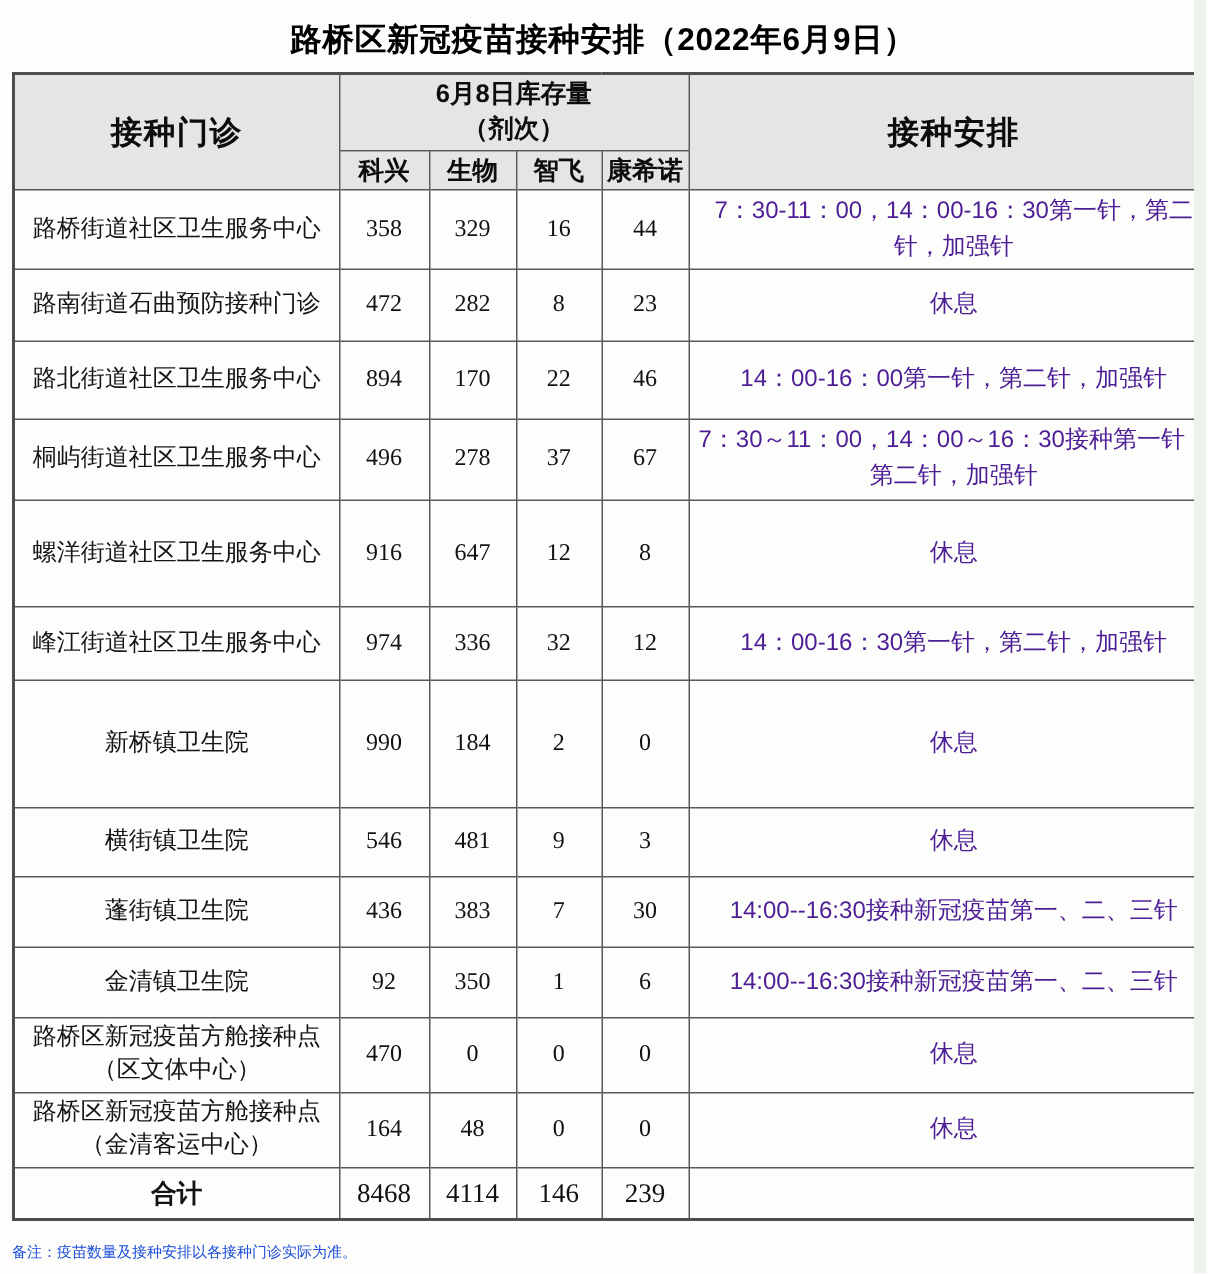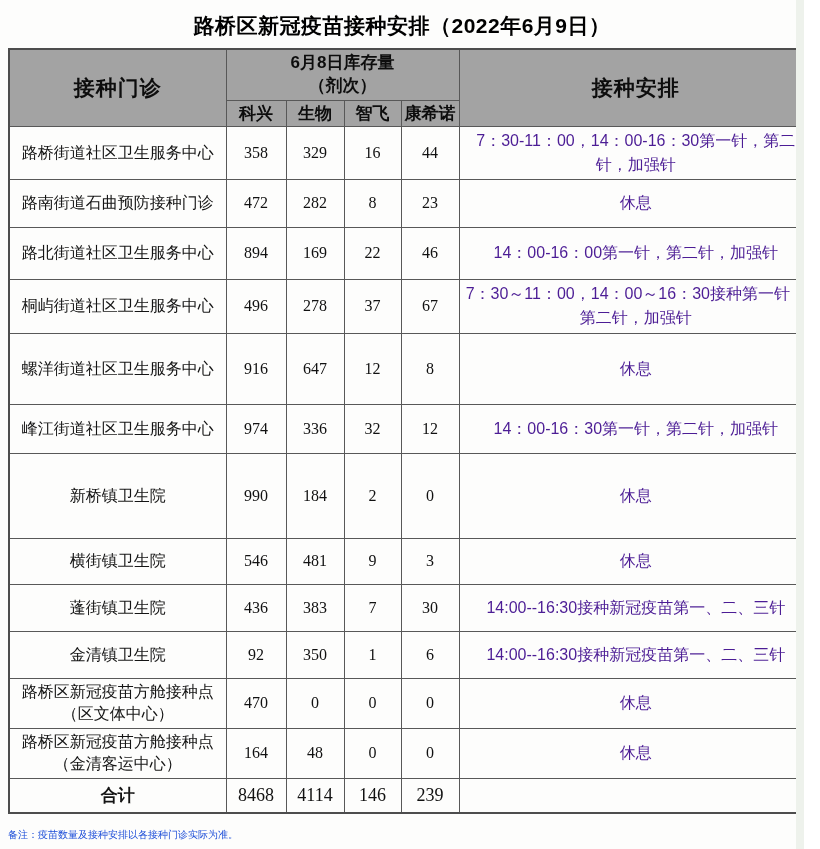--- a/index.html
+++ b/index.html
@@ -33,21 +33,21 @@
     border: 2px solid #4d4d4d;
   }
   table.main th, table.main td {
     border: 1px solid #585858;
     padding: 2px 4px;
     text-align: center;
     vertical-align: middle;
     overflow: hidden;
   }
   thead th {
-    background: #a3a3a3;
+    background: #e5e5e5;
     font-weight: bold;
     color: #0d0d0d;
   }
   th.clinic-h, th.sched-h { font-size: 21px; letter-spacing: 1px; }
   th.inv-h { font-size: 17px; line-height: 1.35; }
   tr.sub-header th { font-size: 17px; padding: 1px 2px; }
   td.clinic-cell {
     font-size: 16px;
     white-space: pre-line;
     line-height: 1.4;
@@ -123,21 +123,21 @@
           <td class="clinic-cell">路南街道石曲预防接种门诊</td>
           <td class="num-cell">472</td>
           <td class="num-cell">282</td>
           <td class="num-cell">8</td>
           <td class="num-cell">23</td>
           <td class="sched-cell">休息</td>
         </tr>
         <tr style="height: 52px;">
           <td class="clinic-cell">路北街道社区卫生服务中心</td>
           <td class="num-cell">894</td>
-          <td class="num-cell">169</td>
+          <td class="num-cell">170</td>
           <td class="num-cell">22</td>
           <td class="num-cell">46</td>
           <td class="sched-cell">14：00-16：00第一针，第二针，加强针</td>
         </tr>
         <tr style="height: 54px;">
           <td class="clinic-cell">桐屿街道社区卫生服务中心</td>
           <td class="num-cell">496</td>
           <td class="num-cell">278</td>
           <td class="num-cell">37</td>
           <td class="num-cell">67</td>

